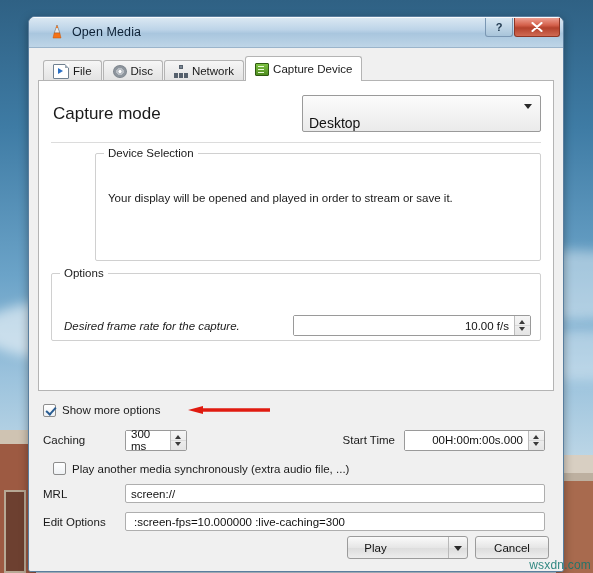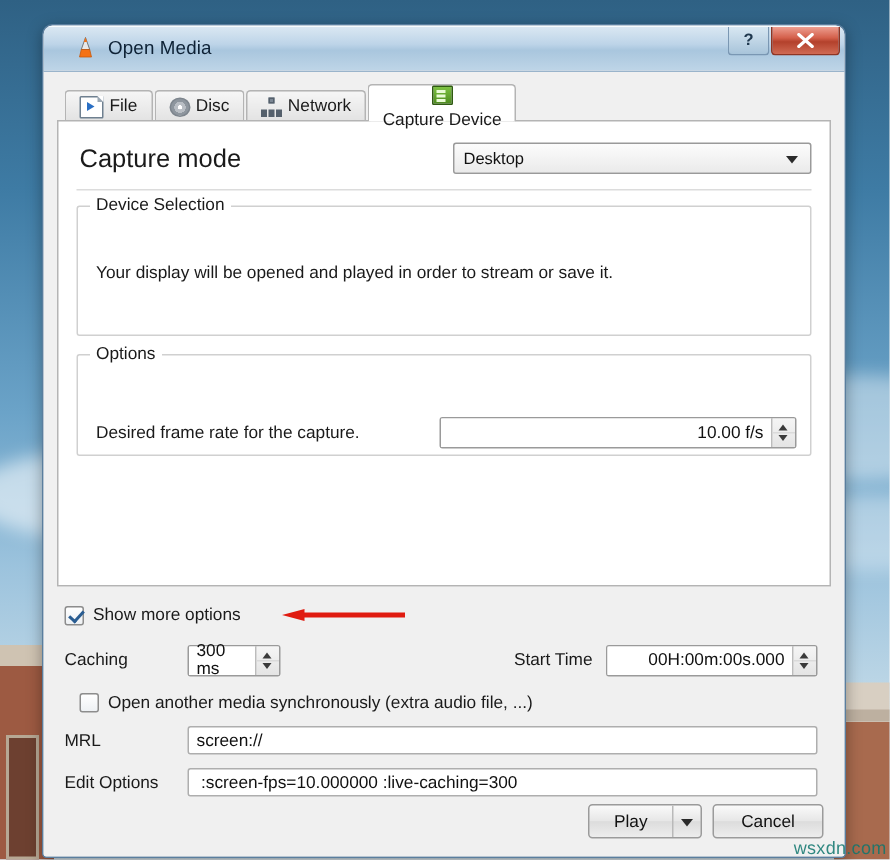--- a/index.html
+++ b/index.html
@@ -150,21 +150,20 @@
     cursor: pointer;
     box-sizing: border-box;
   }
   .tab.active {
     height: 25px;
     background: #ffffff;
     border-color: #b4b4b4;
     position: relative;
     z-index: 3;
     font-weight: normal;
-    flex-direction: column;
   }
   .tab-icon { width: 14px; height: 13px; position: relative; flex: none; }
 
   
   .ic-file {
     background: #ffffff; border: 1px solid #6f8090; border-radius: 1px;
   }
   .ic-file:after {
     content:""; position:absolute; left:4px; top:3px;
     border-left: 5px solid #2a6fc4; border-top: 3.5px solid transparent; border-bottom: 3.5px solid transparent;
@@ -219,28 +218,28 @@
   .row {
     display: flex;
     align-items: center;
   }
   #capture-mode-row { margin: 4px 0 10px 2px; }
   #capture-mode-label { font-size: 17px; color: #1a1a1a; }
 
   .combobox {
     margin-left: auto;
     width: 239px;
-    height: 21px;
+    height: 37px;
     border: 1px solid #9a9a9a;
     border-radius: 2px;
     background: linear-gradient(180deg,#fcfcfc,#eaeaea);
     display: flex;
-    align-items: center;
+    align-items: flex-end;
     padding: 0 0 0 6px;
-    font-size: 11px;
+    font-size: 14px;
     color: #111;
     box-sizing: border-box;
     cursor: pointer;
     position: relative;
   }
   .combo-arrow {
     position: absolute; right: 8px; top: 8px;
     border-left: 4px solid transparent;
     border-right: 4px solid transparent;
     border-top: 5px solid #2a2a2a;
@@ -260,33 +259,33 @@
   }
   .group-title {
     position: absolute;
     top: -7px;
     left: 8px;
     background: #ffffff;
     padding: 0 4px;
     font-size: 11.5px;
     color: #1a1a1a;
   }
-  #device-selection-box { height: 87px; }
+  #device-selection-box { height: 108px; margin-left: 44px; }
   #device-selection-text {
     font-size: 11.5px;
     color: #1a1a1a;
     padding: 38px 0 0 12px;
   }
   #options-box { height: 68px; }
   #framerate-row {
     padding: 41px 9px 0 12px;
     display: flex;
     align-items: center;
   }
-  #framerate-label { font-size: 11.5px; color: #1a1a1a; }
+  #framerate-label { font-size: 11.5px; color: #1a1a1a; font-style: italic; }
 
   .spinbox {
     margin-left: auto;
     display: flex;
     align-items: stretch;
     height: 21px;
     border: 1px solid #9a9a9a;
     border-radius: 2px;
     background: #ffffff;
     box-sizing: border-box;
@@ -414,20 +413,21 @@
     box-sizing: border-box;
   }
   #play-button-group {
     display: flex;
     height: 23px;
     border: 1px solid #9b9b9b;
     border-radius: 3px;
     background: linear-gradient(180deg,#fafafa,#e6e6e6 50%, #dcdcdc 51%, #ededed);
     box-sizing: border-box;
     overflow: hidden;
+    gap: 45px;
   }
   #play-button {
     width: 55px;
     display: flex; align-items: center; justify-content: center;
     font-size: 11.5px; color: #111; cursor: pointer;
   }
   #play-dropdown {
     width: 18px;
     border-left: 1px solid #b9b9b9;
     position: relative;
@@ -562,21 +562,21 @@
           <div class="spin-value">00H:00m:00s.000</div>
           <div class="spin-btns sep">
             <div class="spin-up"></div>
             <div class="spin-dn"></div>
           </div>
         </div>
       </div>
 
       <div id="playsync-row">
         <span class="checkbox"></span>
-        <span class="cb-label">Open another media synchronously (extra audio file, ...)</span>
+        <span class="cb-label">Play another media synchronously (extra audio file, ...)</span>
       </div>
 
       <div class="fieldrow">
         <div class="lbl">MRL</div>
         <div class="textfield" id="mrl-field">screen://</div>
       </div>
 
       <div class="fieldrow">
         <div class="lbl">Edit Options</div>
         <div class="textfield" id="edit-options-field">:screen-fps=10.000000 :live-caching=300</div>

